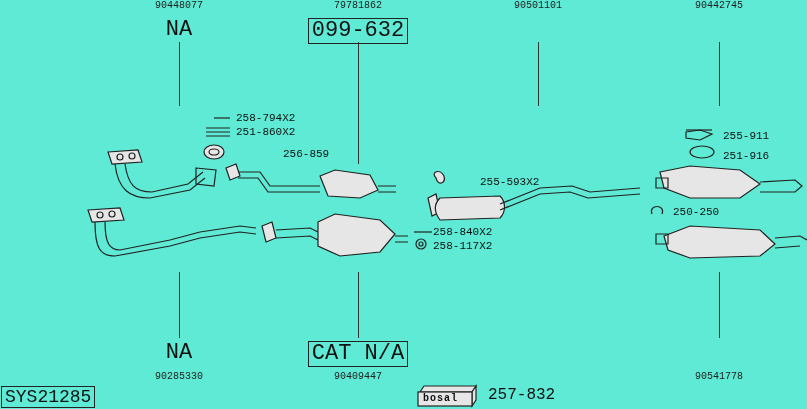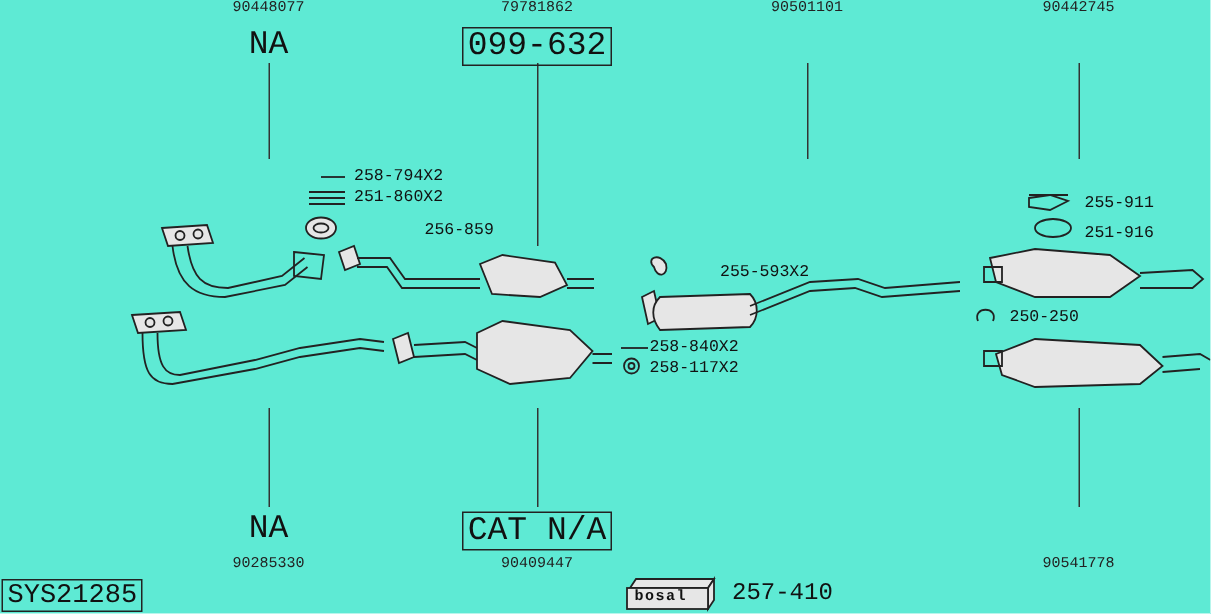--- a/index.html
+++ b/index.html
@@ -129,14 +129,14 @@
   <div class="abs lbl" style="left:433px; top:240px;">258-117X2</div>
   <div class="abs lbl" style="left:723px; top:130px;">255-911</div>
   <div class="abs lbl" style="left:723px; top:150px;">251-916</div>
   <div class="abs lbl" style="left:673px; top:206px;">250-250</div>
 
   <div class="abs" style="left:1px; top:386px; font-size:18px; line-height:20px;">
     <span class="boxed">SYS21285</span>
   </div>
 
   <div class="abs" style="left:420px; top:393px; width:41px; text-align:center; font-size:10px; font-weight:bold; letter-spacing:1px;">bosal</div>
-  <div class="abs" style="left:488px; top:386px; font-size:16px;">257-410</div>
+  <div class="abs" style="left:488px; top:386px; font-size:16px;">257-832</div>
 </div>
 
 </body></html>

